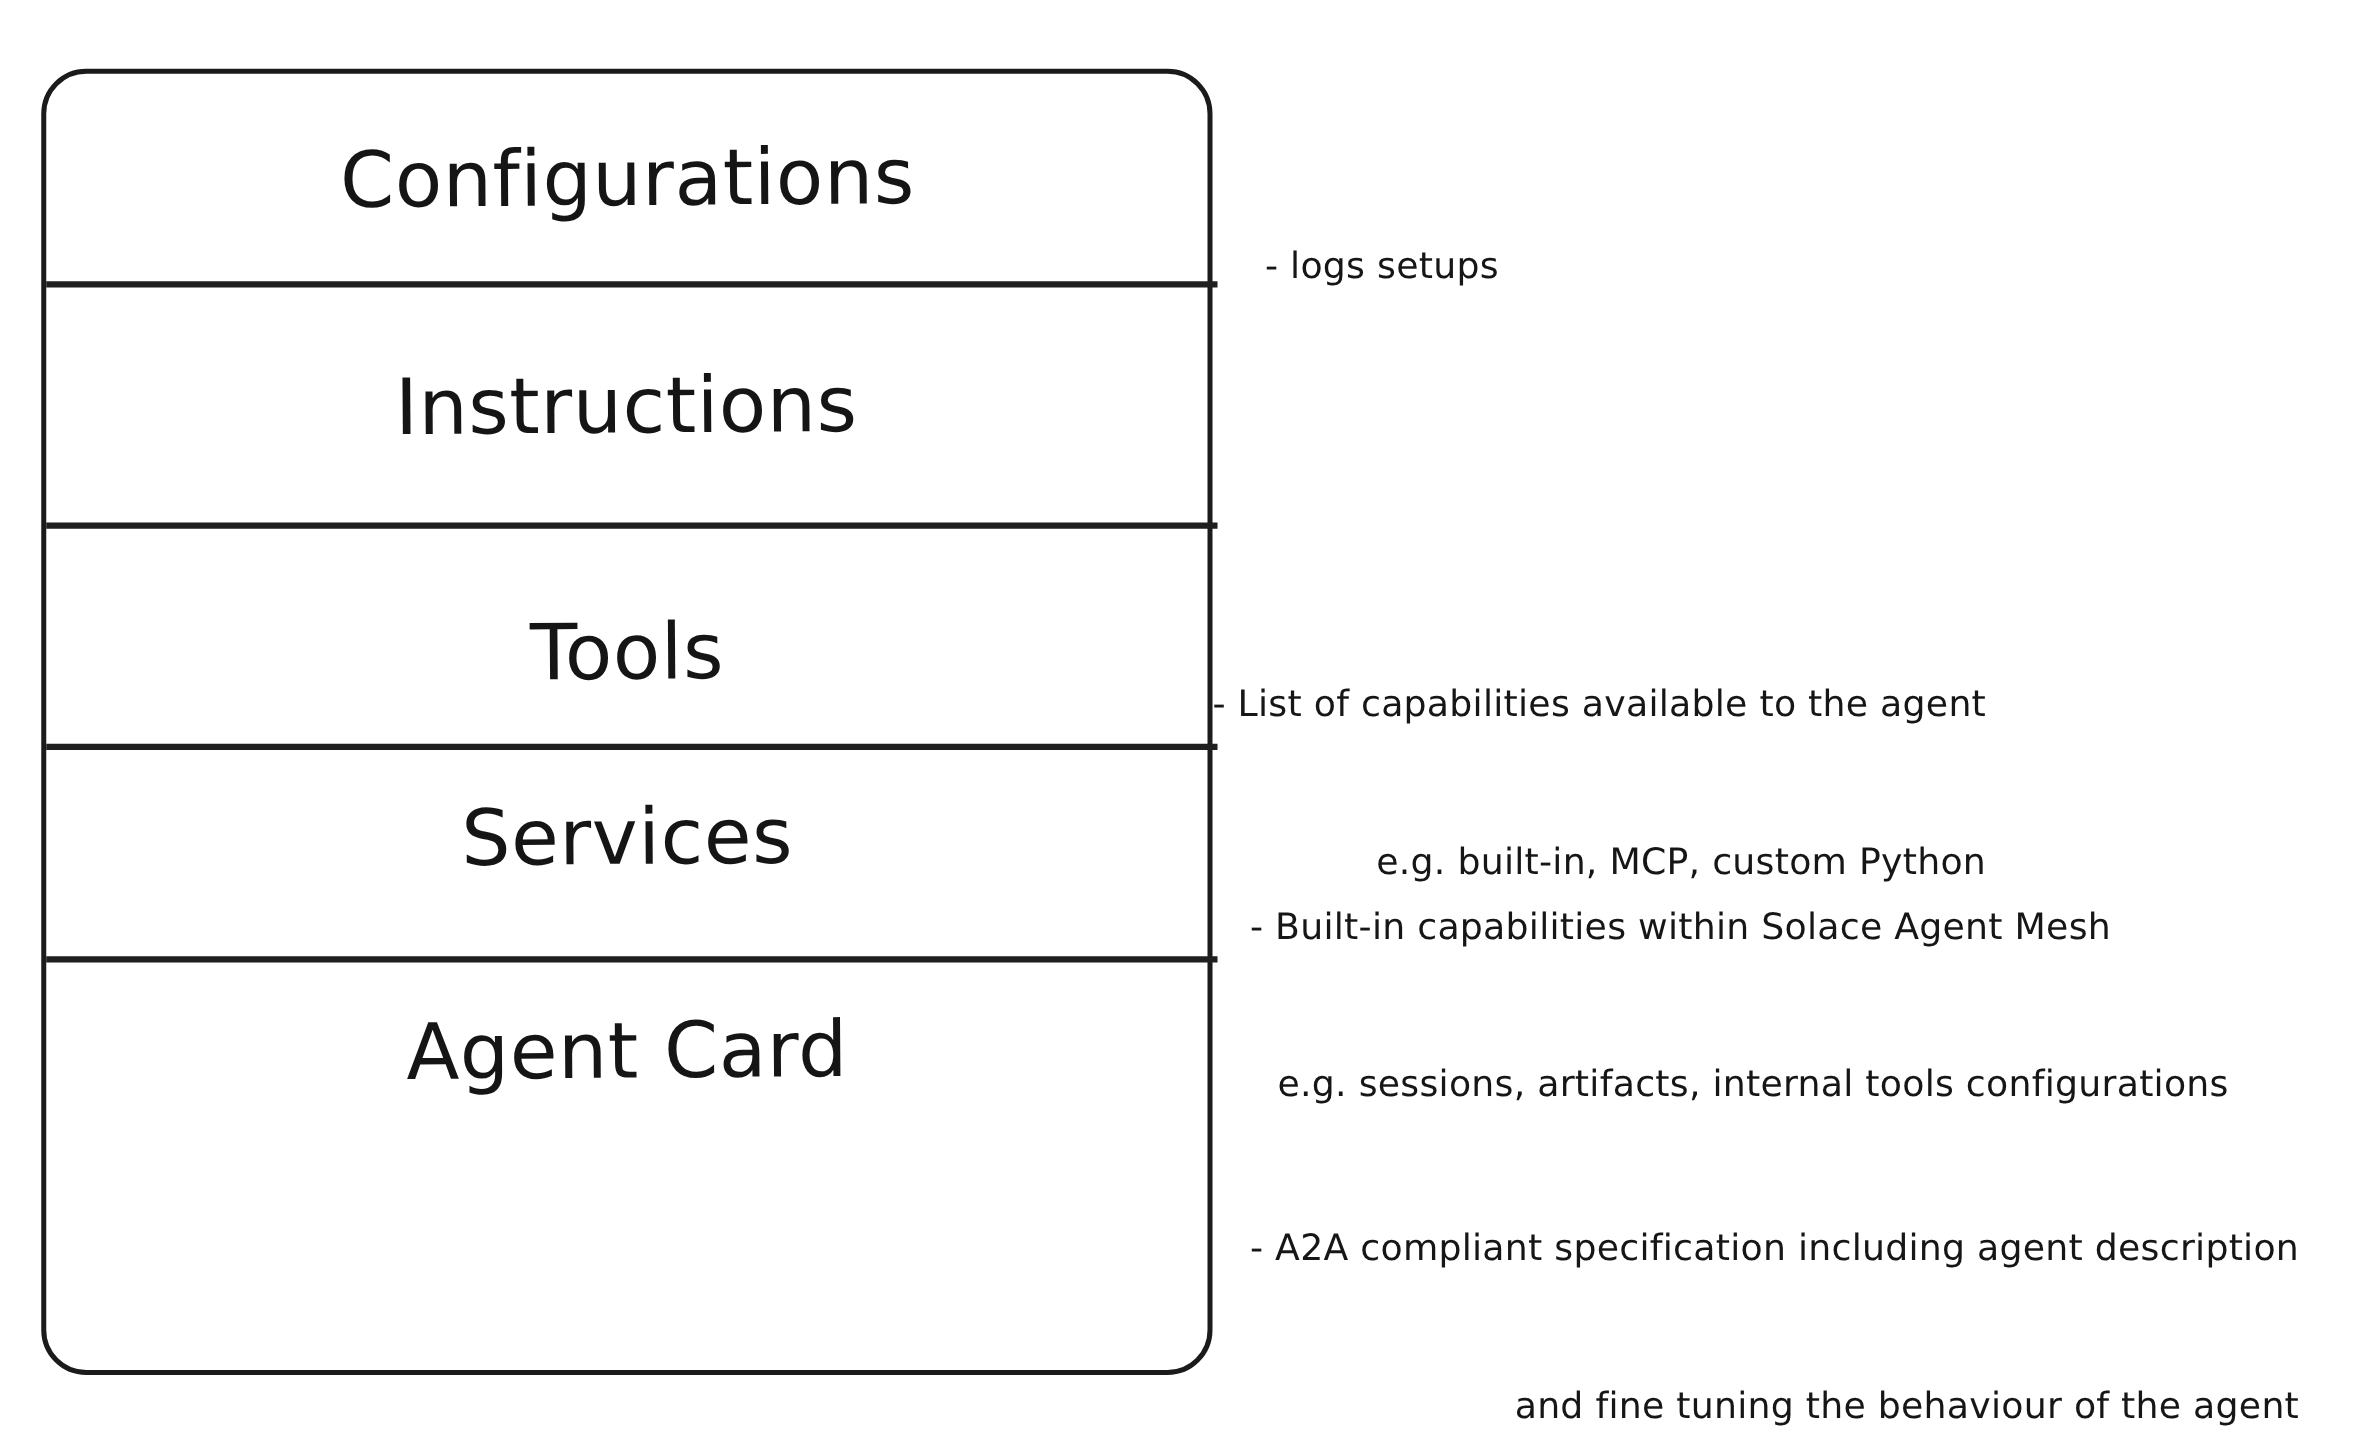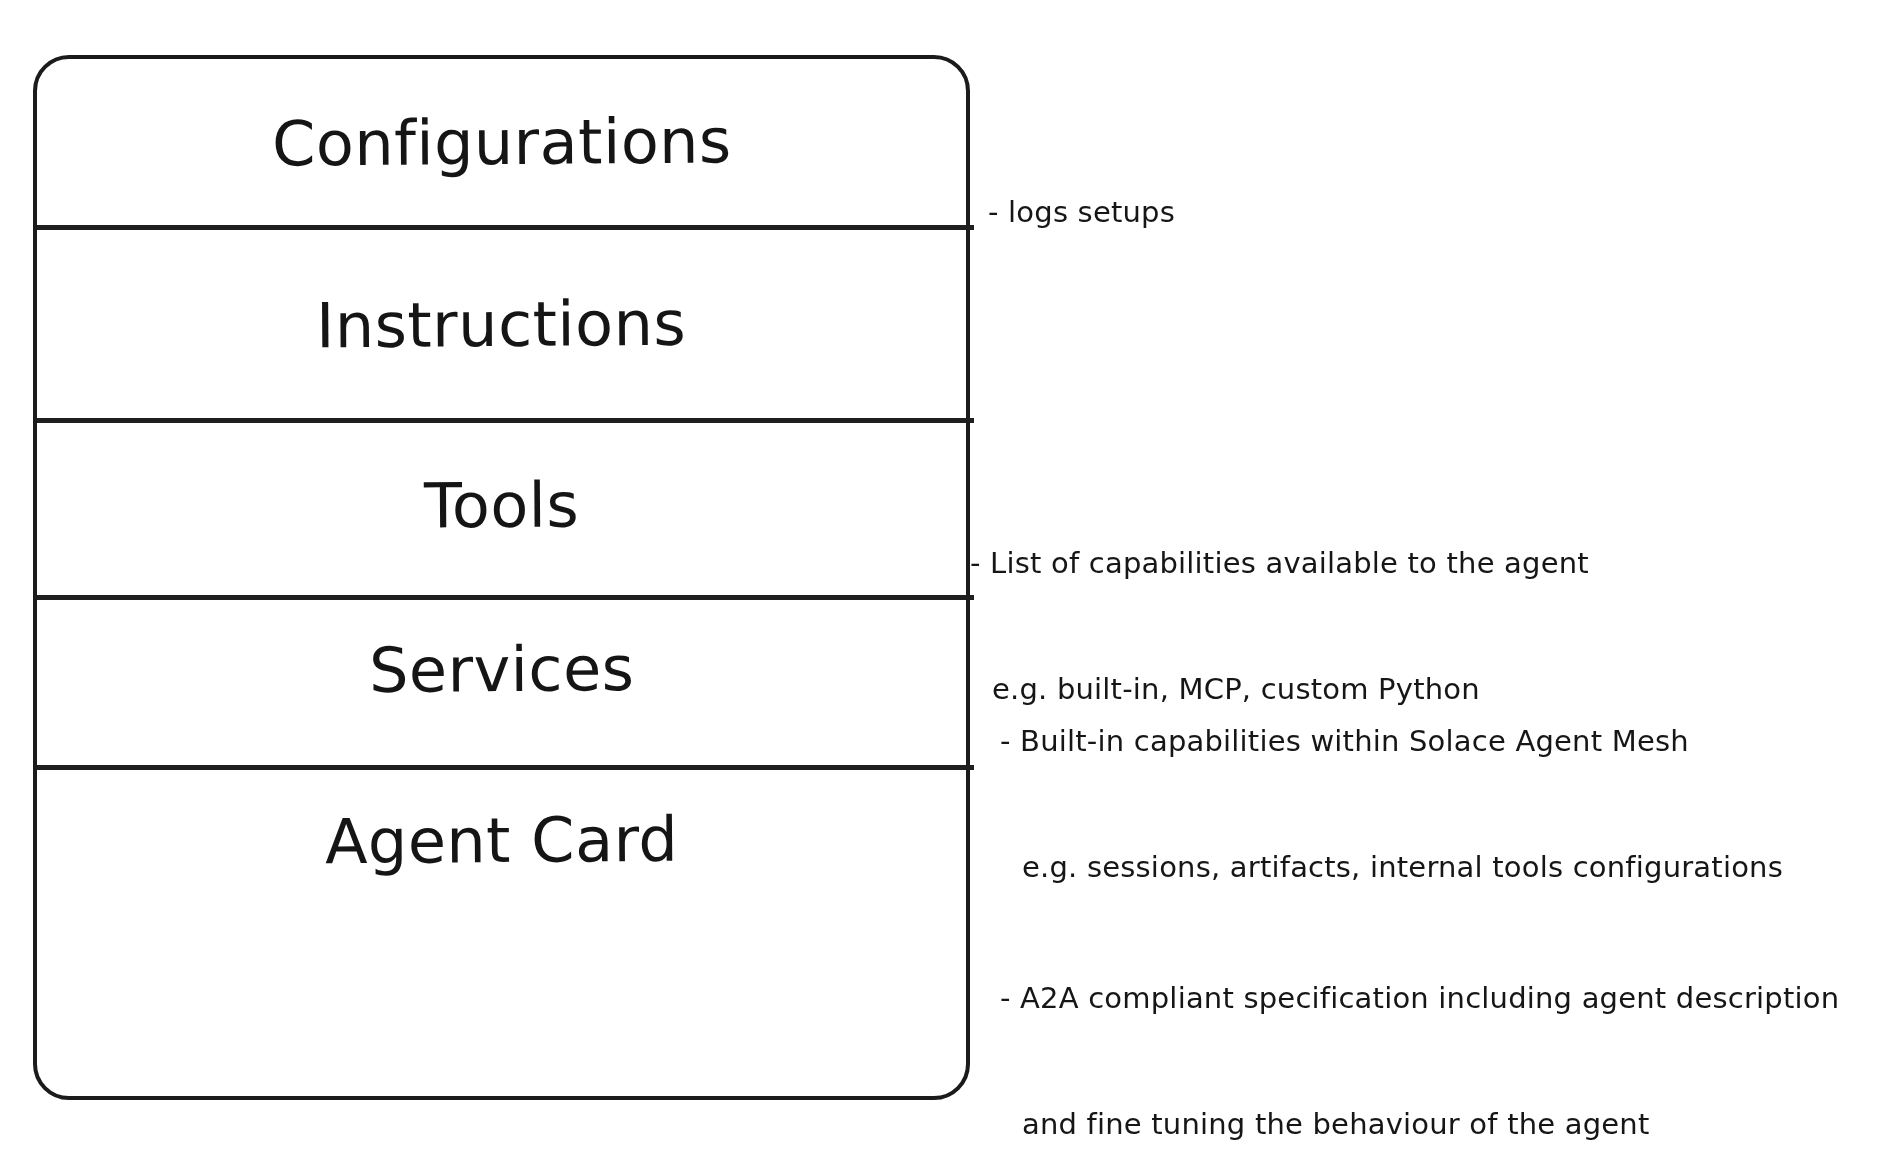--- a/index.html
+++ b/index.html
@@ -70,56 +70,56 @@
   .annotation {
     position: absolute;
     color: #161616;
     font-family: "DejaVu Sans", sans-serif;
     font-size: 29px;
     line-height: 42px;
     white-space: pre;
     letter-spacing: 0.2px;
   }
   .annotation .line { display: block; }
-  .annotation .line.indent { padding-left: 22px; }
+  .annotation .line.indent { padding-left: 22px; text-align: right; }
 </style>
 </head>
 <body>
 
 <div id="canvas">
 
   <div class="stack-box">
 
     <div class="section" style="top:0px; height:166px;border-radius:20px;">
       <span class="section-label label-configurations">Configurations</span>
     </div>
     <div class="divider" style="top:166px;"></div>
 
     <div class="section" style="top:171px; height:188px;">
       <span class="section-label label-instructions">Instructions</span>
     </div>
     <div class="divider" style="top:359px;"></div>
 
-    <div class="section" style="top:360px; height:172px;">
+    <div class="section" style="top:376px; height:172px;">
       <span class="section-label label-tools">Tools</span>
     </div>
     <div class="divider" style="top:536px;"></div>
 
     <div class="section" style="top:541px; height:138px;">
       <span class="section-label label-services">Services</span>
     </div>
     <div class="divider" style="top:706px;"></div>
 
     <div class="section" style="top:711px; height:140px; align-items:center;">
       <span class="section-label label-agentcard">Agent Card</span>
     </div>
 
   </div>
 
-  <div class="annotation" style="left:988px; top:107px;">
+  <div class="annotation" style="left:1012px; top:107px;">
     <span class="line">- logs setups</span>
   </div>
 
 
   <div class="annotation" style="left:970px; top:458px;">
     <span class="line">- List of capabilities available to the agent</span>
     <span class="line indent">e.g. built-in, MCP, custom Python</span>
   </div>
 
   <div class="annotation" style="left:1000px; top:636px;">

